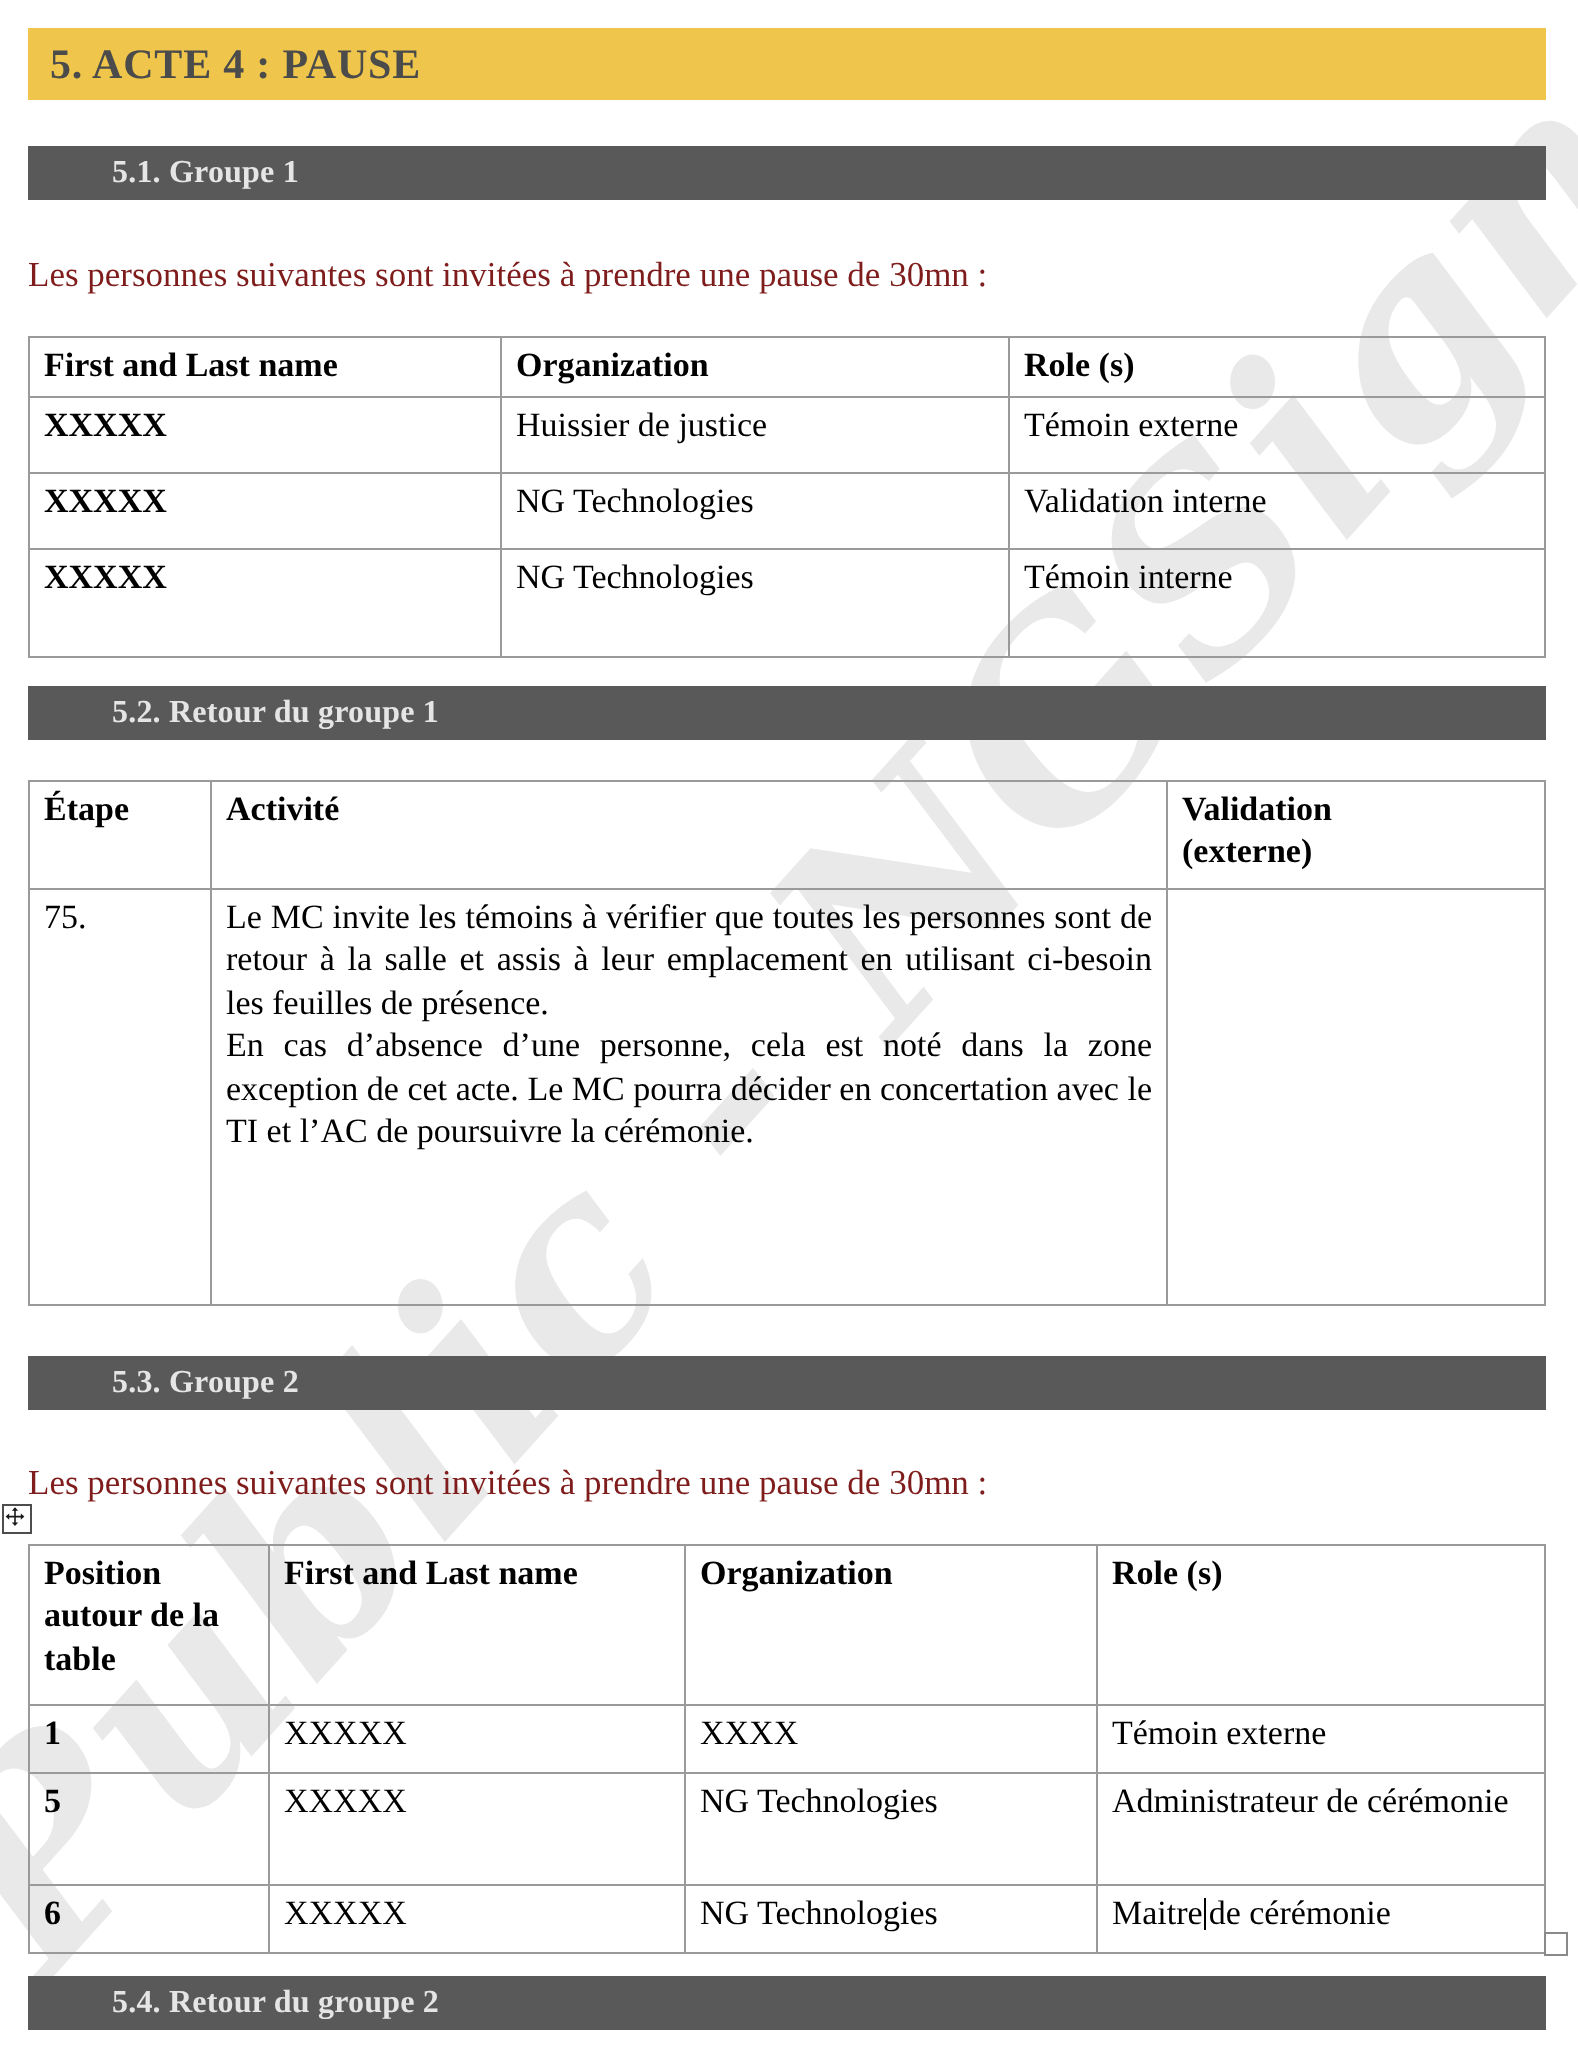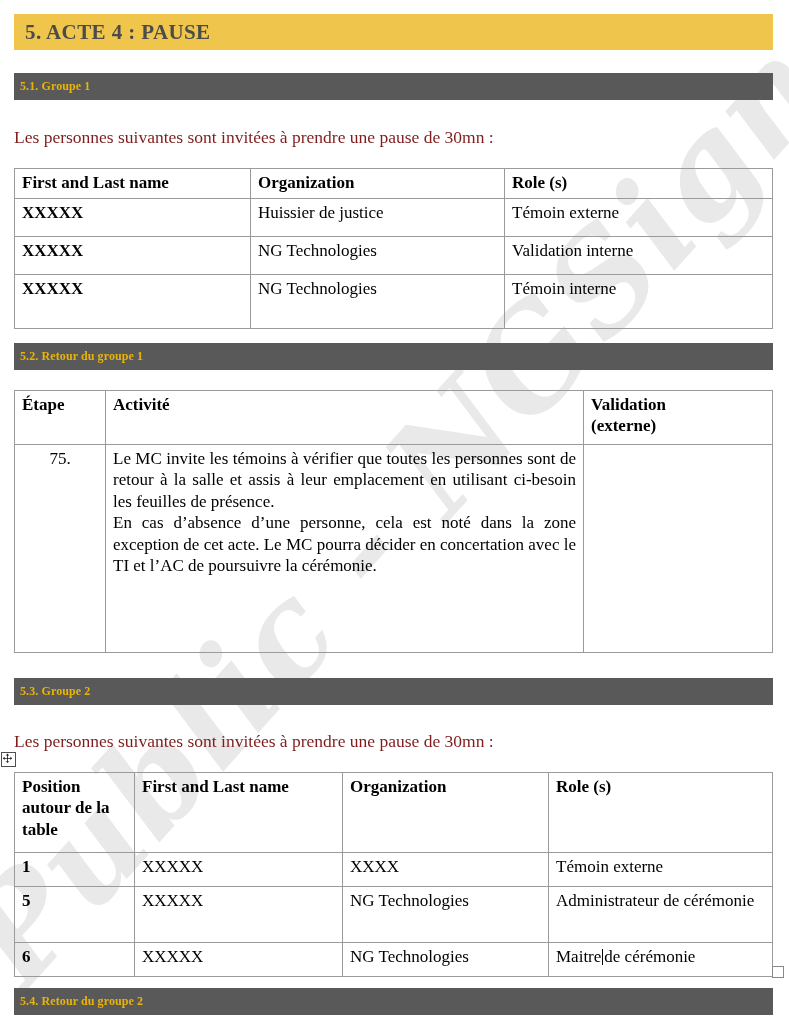--- a/index.html
+++ b/index.html
@@ -87,24 +87,25 @@
     width: 759px;
     height: 27px;
     background: #595959;
     box-sizing: border-box;
     display: flex;
     align-items: center;
   }
   .banner-h2 .btxt {
     font-family: "Liberation Serif", "DejaVu Serif", serif;
     font-weight: 700;
-    font-size: 12px;
-    color: #eab308;
+    font-size: 16px;
+    color: #e5e5e5;
     padding-left: 6px;
     letter-spacing: 0.1px;
+    margin-left: 36px;
   }
 
   
   .para {
     position: absolute;
     left: 14px;
     font-size: 17.5px;
     line-height: 1.25;
     color: #7f1d1d;
     white-space: nowrap;
@@ -123,21 +124,21 @@
     padding: 3px 7px 4px 7px;
     font-size: 17px;
     line-height: 1.26;
     background: transparent;
   }
   table.doc-table td.hd {
     font-weight: 700;
   }
   td.bold-cell { font-weight: 700; }
   td.num-cell {
-    text-align: center;
+    text-align: left;
     padding-right: 18px;
   }
   td.just {
     text-align: justify;
     text-justify: inter-word;
     hyphens: none;
   }
   td.just p { margin: 0; }
   td.just p + p { }
 

